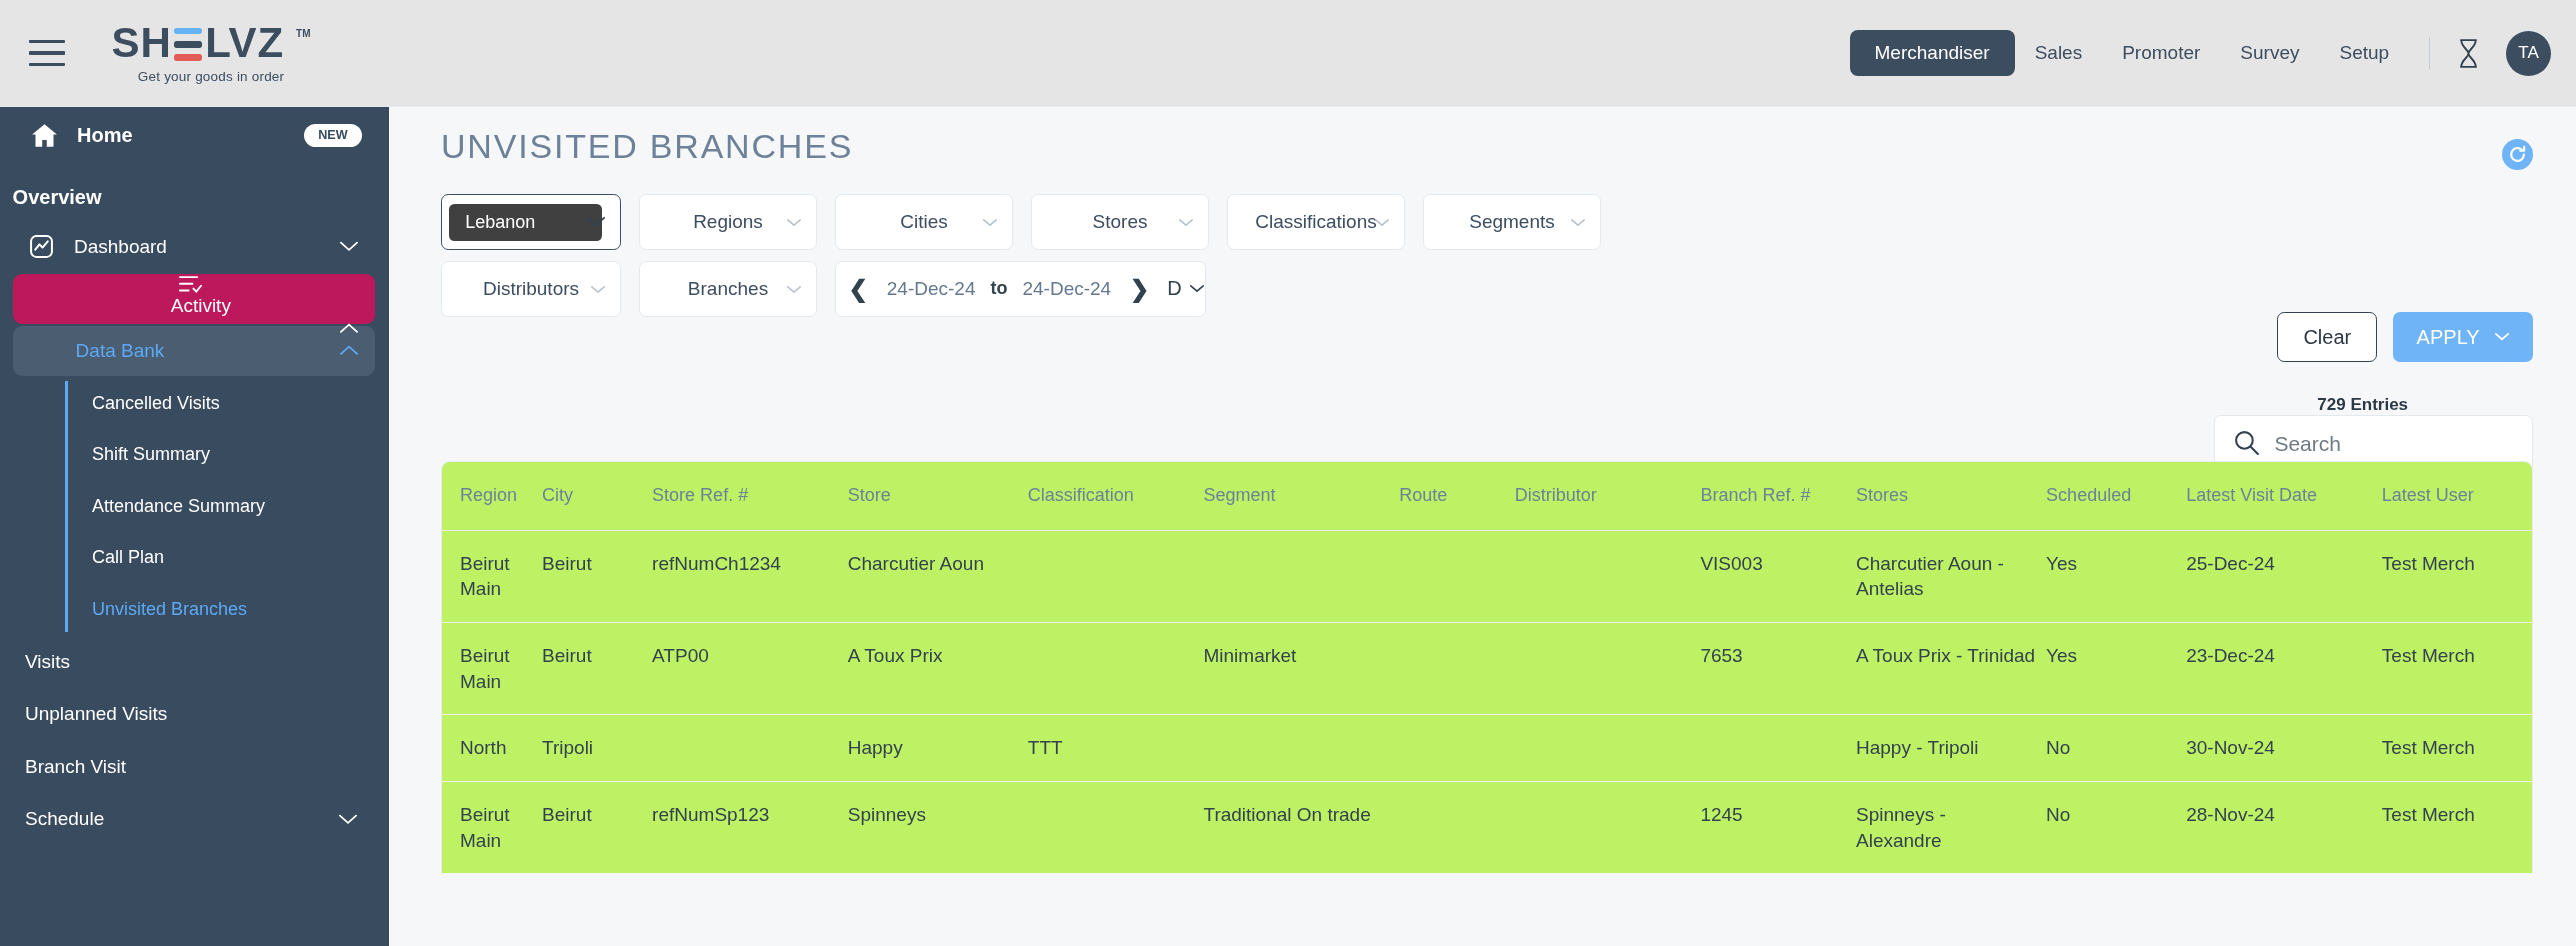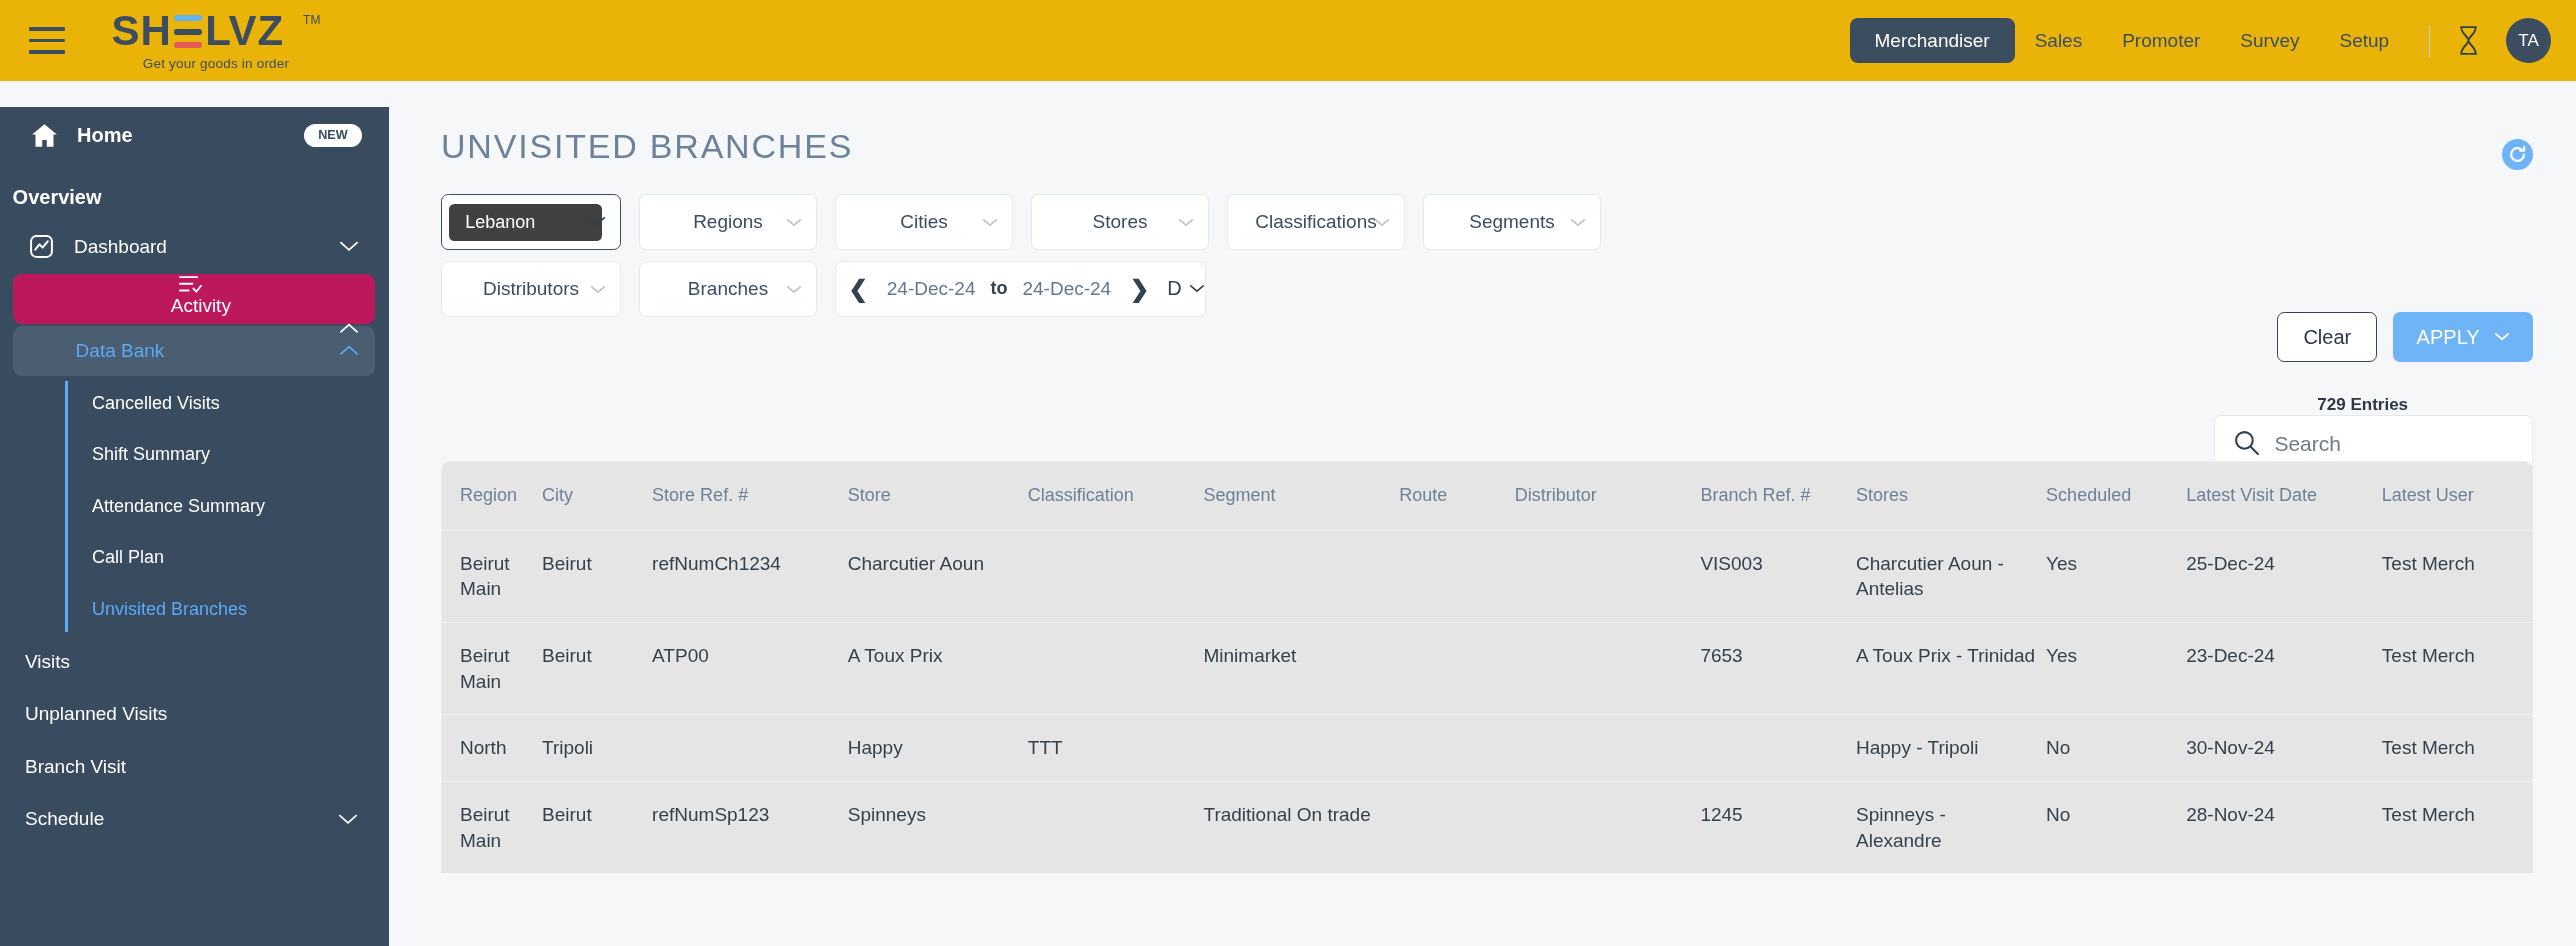--- a/index.html
+++ b/index.html
@@ -6,22 +6,22 @@
   html, body {
     width: 2576px; height: 947px;
     font-family: "Liberation Sans", sans-serif;
     background: #f5f7f9;
     overflow: hidden;
   }
 
   
   .topbar {
     position: absolute; top: 0; left: 0;
-    width: 2576px; height: 82px;
-    background: #eab308;
+    width: 2576px; height: 107px;
+    background: #e5e5e5;
     display: flex; align-items: center;
     border-bottom: 0.9px solid #e6eaee;
   }
   .hamburger {
     margin-left: 21.6px; width: 50px; height: 50px;
     display: flex; flex-direction: column; justify-content: center;
     align-items: center; gap: 8px; cursor: pointer;
   }
   .hamburger span { display: block; width: 36px; height: 3.6px; background: #3c4d60; border-radius: 0.9px; }
 
@@ -32,21 +32,21 @@
     color: #3c4d60; line-height: 1; font-family: "Liberation Sans", sans-serif;
   }
   .logo-e {
     position: relative; display: inline-block; width: 28px; height: 42px;
     margin: 0 2.7px;
   }
   .logo-e i { position: absolute; left: 0; width: 28px; height: 6.3px; border-radius: 2.7px; display: block; }
   .logo-e .b1 { top: 5.4px;  background: #64b3f4; }
   .logo-e .b2 { top: 19px; background: #3c4d60; }
   .logo-e .b3 { top: 32px; background: #e35b56; }
-  .logo-tm { font-size: 12px; font-weight: 400; color: #3c4d60; margin-left: 19px; margin-bottom: 25px; }
+  .logo-tm { font-size: 10px; font-weight: 700; color: #3c4d60; margin-left: 12px; margin-bottom: 25px; }
   .logo-tag { font-size: 13.5px; color: #3c4d60; margin-top: 4.5px; letter-spacing: 0.2px; }
 
   .nav { margin-left: auto; margin-right: 25px; display: flex; align-items: center; }
   .nav-pill {
     background: #3c4d60; color: #ffffff; font-size: 19px;
     padding: 11.7px 25px; border-radius: 8px; cursor: pointer;
     white-space: nowrap;
   }
   .nav-item {
     color: #3c4d60; font-size: 19px; padding: 11.7px 20px; cursor: pointer; white-space: nowrap;
@@ -157,21 +157,21 @@
   }
   .search-box input {
     border: none; outline: none; font-size: 21px; color: #4c1d95;
     margin-left: 14.4px; width: 100%; font-family: "Liberation Sans", sans-serif; background: transparent;
   }
   .search-box input::placeholder { color: #6f7a85; }
 
   
   .table-card {
     position: absolute; left: 52px; top: 354px; right: 43px;
-    background: #e5e5e5; border-radius: 9px 9px 0 0;
+    background: #bef264; border-radius: 9px 9px 0 0;
     border: 0.9px solid #e9edf1; border-bottom: none; overflow: hidden;
   }
   table { width: 100%; border-collapse: collapse; table-layout: fixed; }
   th {
     text-align: left; font-size: 18px; font-weight: 400; color: #6d8299;
     padding: 23.4px 0 23.4px 0; font-family: "Liberation Sans", sans-serif;
   }
   td {
     font-size: 19px; color: #33424f; vertical-align: top;
     padding: 20px 10.8px 20px 0; line-height: 1.35;

